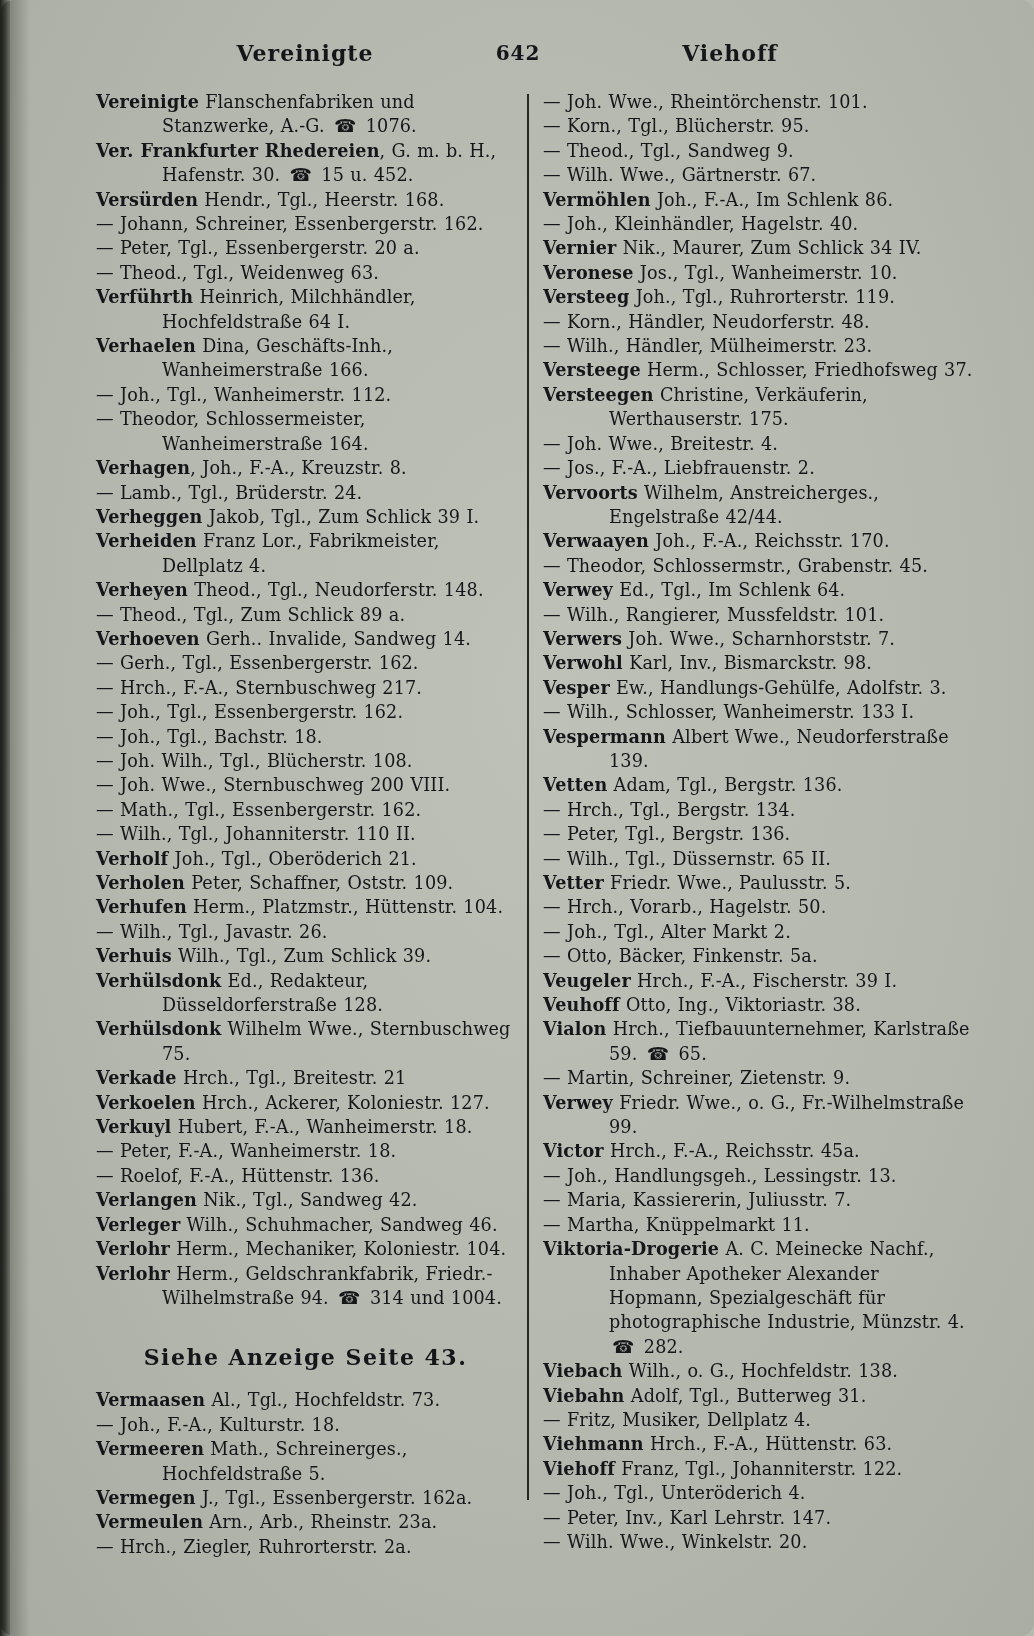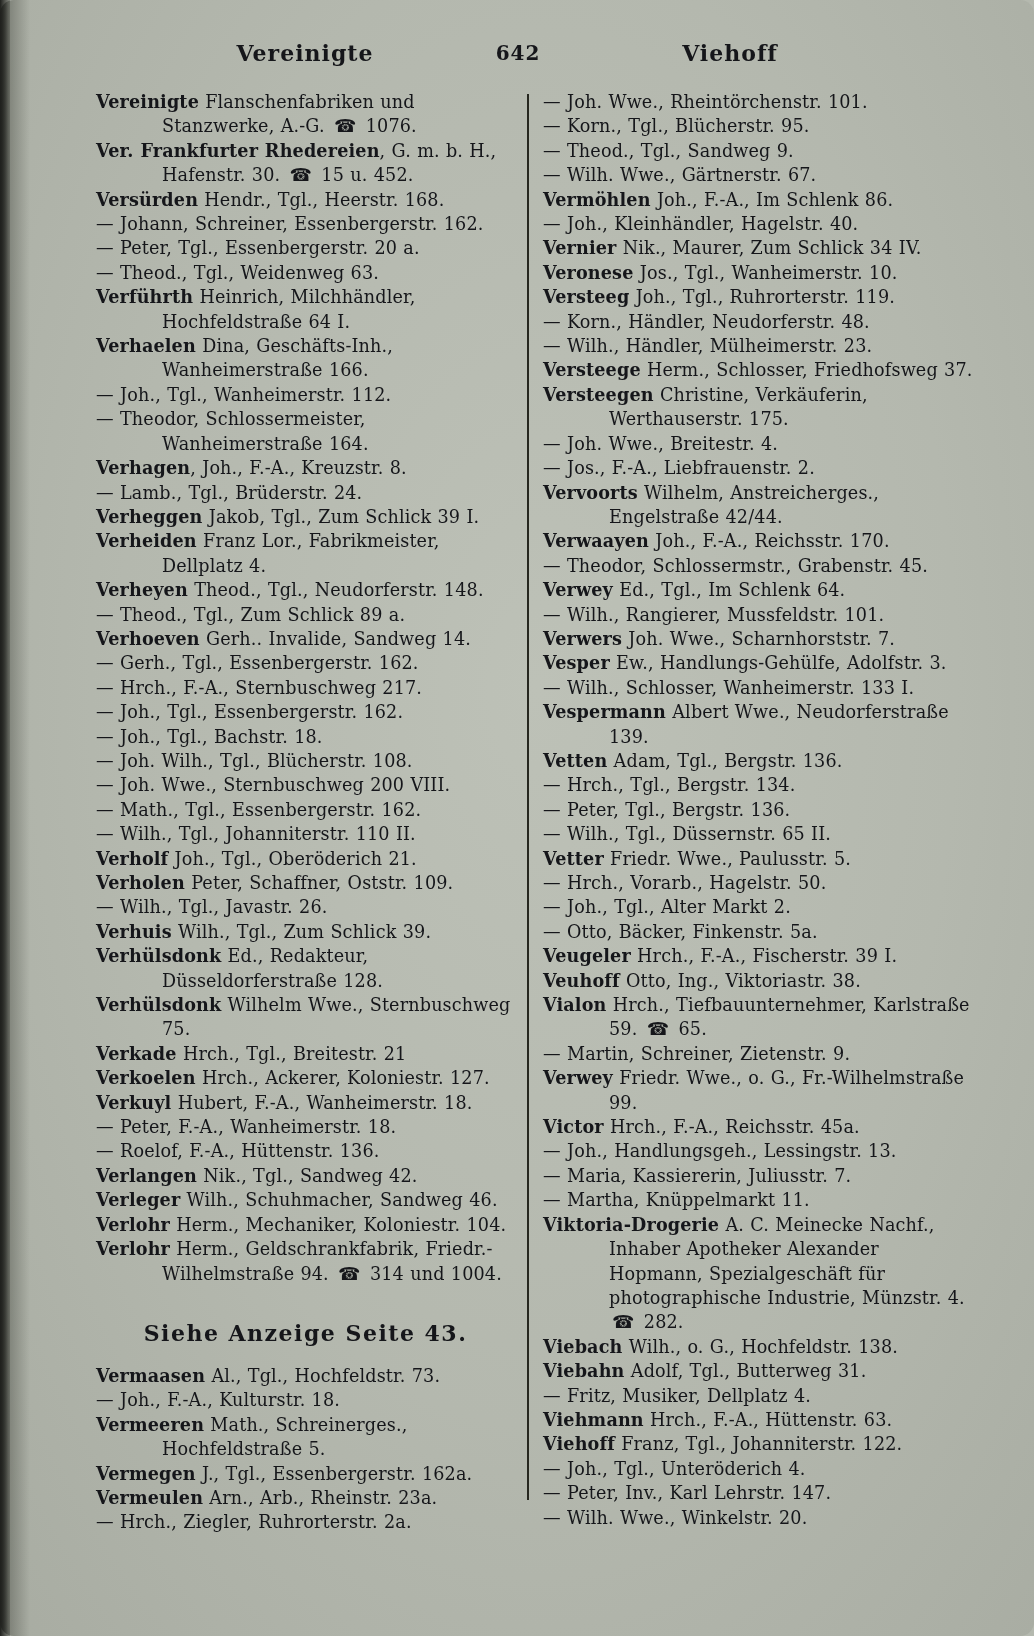--- a/index.html
+++ b/index.html
@@ -108,20 +108,21 @@
         <div class="entry">— Gerh., Tgl., Essenbergerstr. 162.</div>
         <div class="entry">— Hrch., F.-A., Sternbuschweg 217.</div>
         <div class="entry">— Joh., Tgl., Essenbergerstr. 162.</div>
         <div class="entry">— Joh., Tgl., Bachstr. 18.</div>
         <div class="entry">— Joh. Wilh., Tgl., Blücherstr. 108.</div>
         <div class="entry">— Joh. Wwe., Sternbuschweg 200 VIII.</div>
         <div class="entry">— Math., Tgl., Essenbergerstr. 162.</div>
         <div class="entry">— Wilh., Tgl., Johanniterstr. 110 II.</div>
         <div class="entry"><span class="lead">Verholf</span> Joh., Tgl., Oberöderich 21.</div>
         <div class="entry"><span class="lead">Verholen</span> Peter, Schaffner, Oststr. 109.</div>
+        <div class="entry"><span class="lead">Verhufen</span> Herm., Platzmstr., Hüttenstr. 104.</div>
         <div class="entry">— Wilh., Tgl., Javastr. 26.</div>
         <div class="entry"><span class="lead">Verhuis</span> Wilh., Tgl., Zum Schlick 39.</div>
         <div class="entry"><span class="lead">Verhülsdonk</span> Ed., Redakteur, Düsseldorferstraße 128.</div>
         <div class="entry"><span class="lead">Verhülsdonk</span> Wilhelm Wwe., Sternbuschweg 75.</div>
         <div class="entry"><span class="lead">Verkade</span> Hrch., Tgl., Breitestr. 21</div>
         <div class="entry"><span class="lead">Verkoelen</span> Hrch., Ackerer, Koloniestr. 127.</div>
         <div class="entry"><span class="lead">Verkuyl</span> Hubert, F.-A., Wanheimerstr. 18.</div>
         <div class="entry">— Peter, F.-A., Wanheimerstr. 18.</div>
         <div class="entry">— Roelof, F.-A., Hüttenstr. 136.</div>
         <div class="entry"><span class="lead">Verlangen</span> Nik., Tgl., Sandweg 42.</div>
@@ -152,20 +153,21 @@
         <div class="entry"><span class="lead">Versteege</span> Herm., Schlosser, Friedhofsweg 37.</div>
         <div class="entry"><span class="lead">Versteegen</span> Christine, Verkäuferin, Werthauserstr. 175.</div>
         <div class="entry">— Joh. Wwe., Breitestr. 4.</div>
         <div class="entry">— Jos., F.-A., Liebfrauenstr. 2.</div>
         <div class="entry"><span class="lead">Vervoorts</span> Wilhelm, Anstreicherges., Engelstraße 42/44.</div>
         <div class="entry"><span class="lead">Verwaayen</span> Joh., F.-A., Reichsstr. 170.</div>
         <div class="entry">— Theodor, Schlossermstr., Grabenstr. 45.</div>
         <div class="entry"><span class="lead">Verwey</span> Ed., Tgl., Im Schlenk 64.</div>
         <div class="entry">— Wilh., Rangierer, Mussfeldstr. 101.</div>
         <div class="entry"><span class="lead">Verwers</span> Joh. Wwe., Scharnhorststr. 7.</div>
+        <div class="entry"><span class="lead">Verwohl</span> Karl, Inv., Bismarckstr. 98.</div>
         <div class="entry"><span class="lead">Vesper</span> Ew., Handlungs-Gehülfe, Adolfstr. 3.</div>
         <div class="entry">— Wilh., Schlosser, Wanheimerstr. 133 I.</div>
         <div class="entry"><span class="lead">Vespermann</span> Albert Wwe., Neudorferstraße 139.</div>
         <div class="entry"><span class="lead">Vetten</span> Adam, Tgl., Bergstr. 136.</div>
         <div class="entry">— Hrch., Tgl., Bergstr. 134.</div>
         <div class="entry">— Peter, Tgl., Bergstr. 136.</div>
         <div class="entry">— Wilh., Tgl., Düssernstr. 65 II.</div>
         <div class="entry"><span class="lead">Vetter</span> Friedr. Wwe., Paulusstr. 5.</div>
         <div class="entry">— Hrch., Vorarb., Hagelstr. 50.</div>
         <div class="entry">— Joh., Tgl., Alter Markt 2.</div>

